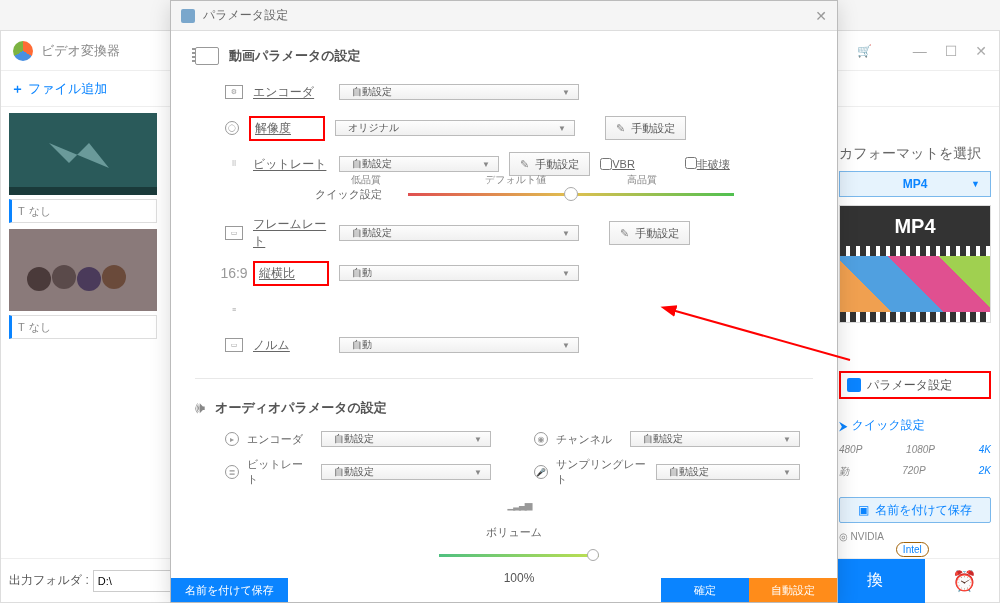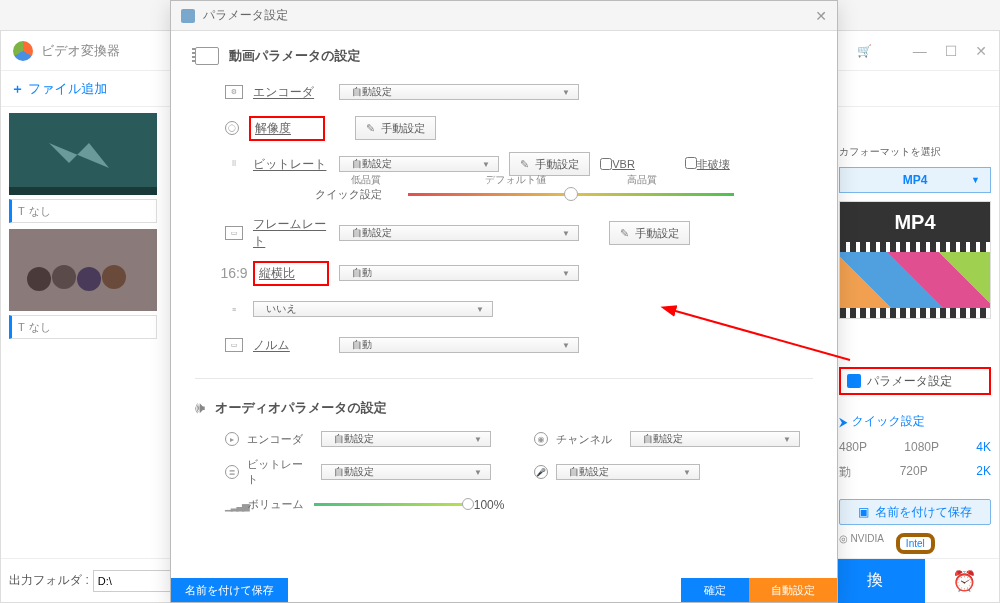--- a/index.html
+++ b/index.html
@@ -18,37 +18,37 @@
   .add-file { color: #0a84ff; font-size: 13px; display: flex; align-items: center; gap: 4px; }
 
   .left-panel { position: absolute; top: 76px; left: 0; width: 160px; }
   .thumb-block { margin: 6px 8px 0 8px; }
   .thumb { width: 148px; height: 82px; background: #3a5a3a; display: flex; align-items: end; justify-content: center; position: relative; overflow: hidden; }
   .thumb.thumb1 { background: linear-gradient(#3a5a5a, #2a4a3a); }
   .thumb.thumb2 { background: #6a5a5a; }
   .thumb-label { width: 148px; height: 24px; background: #fff; border: 1px solid #ddd; display: flex; align-items: center; padding: 0 6px; color: #888; font-size: 11px; margin-top: 4px; border-left: 3px solid #0a84ff; }
 
   .right-panel { position: absolute; top: 76px; right: 0; width: 168px; padding: 0 8px; }
-  .rp-title { font-size: 10px; color: #666; margin: 38px 0 8px 0; }
+  .rp-title { font-size: 14px; color: #666; margin: 38px 0 8px 0; }
   .fmt-select { height: 26px; border: 1px solid #7ab8ec; background: #e6f3fd; display: flex; align-items: center; justify-content: center; color: #0a84ff; font-weight: bold; position: relative; }
   .fmt-select::after { content: "▼"; position: absolute; right: 10px; font-size: 9px; color: #0a84ff; }
   .fmt-preview { margin-top: 8px; height: 118px; border: 1px solid #ddd; background: #fff; display: flex; flex-direction: column; align-items: center; }
   .fmt-mp4-badge { width: 100%; height: 40px; background: #333; color: #fff; font-size: 20px; font-weight: bold; display: flex; align-items: center; justify-content: center; }
   .fmt-preview-img { flex: 1; width: 100%; background: linear-gradient(45deg, #f0a050 0 25%, #50a0e0 25% 50%, #e05090 50% 75%, #a0d050 75% 100%); position: relative; }
   .film-strip { height: 10px; background: repeating-linear-gradient(90deg, #333 0 6px, #fff 6px 10px); }
 
   .param-link-box { margin-top: 48px; border: 2px solid #f00; height: 28px; display: flex; align-items: center; padding: 0 6px; gap: 6px; }
   .param-link-icon { width: 14px; height: 14px; background: #0a84ff; border-radius: 2px; }
 
   .quick-set-title { color: #0a84ff; font-size: 12px; margin-top: 18px; display: flex; align-items: center; gap: 4px; }
-  .res-row { display: flex; justify-content: space-between; font-size: 12px; color: #888; margin-top: 10px; }
+  .res-row { display: flex; justify-content: space-between; font-size: 10px; color: #888; margin-top: 10px; font-style: italic; }
   .res-row span:last-child { color: #0a84ff; }
   .gpu-accel { margin-top: 18px; height: 26px; border: 1px solid #7ab8ec; background: #e6f3fd; color: #0a84ff; display: flex; align-items: center; justify-content: center; gap: 6px; border-radius: 2px; }
   .gpu-logos { display: flex; gap: 12px; margin-top: 8px; font-size: 10px; color: #888; }
-  .intel-logo { color: #0a84ff; border: 4px solid #a16207; border-radius: 8px; padding: 1px 6px; }
+  .intel-logo { color: #0a84ff; border: 1px solid #a16207; border-radius: 8px; padding: 1px 6px; margin-top: 11px; }
 
   .bottom-bar { position: absolute; bottom: 0; left: 0; right: 0; height: 44px; border-top: 1px solid #eee; display: flex; align-items: center; padding: 0 8px; }
   .out-label { font-size: 12px; margin-right: 4px; }
   .out-path { width: 80px; height: 22px; border: 1px solid #ccc; padding: 0 4px; font-size: 11px; }
   .convert-btn { position: absolute; right: 74px; width: 100px; height: 44px; background: #0a84ff; color: #fff; font-size: 16px; display: flex; align-items: center; justify-content: center; }
   .clock-btn { position: absolute; right: 12px; width: 44px; height: 44px; display: flex; align-items: center; justify-content: center; color: #0a84ff; font-size: 20px; }
 
   
   .modal { position: absolute; top: 0; left: 170px; width: 668px; height: 603px; background: #fff; border: 1px solid #bbb; box-shadow: 0 4px 20px rgba(0,0,0,0.15); }
   .modal-titlebar { height: 30px; background: #f5f5f5; border-bottom: 1px solid #ddd; display: flex; align-items: center; padding: 0 10px; }
@@ -90,30 +90,30 @@
   .qs-handle { position: absolute; left: 50%; top: -6px; width: 14px; height: 14px; border-radius: 50%; background: #fff; border: 1px solid #aaa; transform: translateX(-50%); }
   .qs-caption { font-size: 11px; color: #666; margin-right: 20px; }
 
   hr.sep { border: none; border-top: 1px solid #e8e8e8; margin: 20px 0; }
 
   .audio-grid { display: grid; grid-template-columns: 1fr 1fr; gap: 10px 30px; padding-left: 30px; }
   .audio-row { display: flex; align-items: center; gap: 8px; }
   .audio-label { width: 66px; font-size: 11px; color: #666; }
   .audio-icon { width: 14px; height: 14px; border: 1px solid #999; border-radius: 50%; display: inline-flex; align-items: center; justify-content: center; font-size: 8px; color: #999; flex-shrink: 0; }
 
-  .volume-row { padding-left: 30px; display: flex; align-items: center; gap: 0; margin-top: 10px; }
+  .volume-row { padding-left: 30px; display: flex; align-items: center; gap: 14px; margin-top: 10px; flex-direction: column; }
   .vol-track { width: 160px; height: 3px; background: linear-gradient(90deg, #50c080, #c0e050); position: relative; }
   .vol-handle { position: absolute; right: 0; top: -5px; width: 12px; height: 12px; border-radius: 50%; background: #fff; border: 1px solid #aaa; }
   .vol-bars::before { content: "▁▂▃▅"; letter-spacing: -2px; color: #999; font-size: 10px; }
 
   .modal-footer { position: absolute; bottom: 0; left: 0; right: 0; height: 24px; display: flex; }
   .footer-btn { height: 24px; padding: 0 14px; color: #fff; font-size: 11px; display: flex; align-items: center; }
   .btn-saveas { background: #0a84ff; }
   .footer-spacer { flex: 1; }
-  .btn-ok { background: #0a84ff; width: 68px; justify-content: center; }
+  .btn-ok { background: #0a84ff; width: 88px; justify-content: center; }
   .btn-cancel { background: #ff8c1a; width: 88px; justify-content: center; }
 
   
   .red-arrow { position: absolute; pointer-events: none; }
 </style>
 </head>
 <body>
 
 <div class="main-window">
   <div class="main-titlebar">
@@ -225,20 +225,21 @@
 
     <div class="param-row">
       <span class="param-icon">⚙</span>
       <span class="param-label">エンコーダ</span>
       <div class="dropdown w240">自動設定</div>
     </div>
 
     <div class="param-row">
       <span class="param-icon round">◯</span>
       <span class="param-label boxed">解像度</span>
+      <div class="dropdown w240">オリジナル</div>
       <span style="width:10px"></span>
       <div class="btn-outline">
           <span class="pencil-icon"></span>
           <span>手動設定</span>
         </div>
     </div>
 
     <div class="param-row">
       <span class="param-icon dots">⠿</span>
       <span class="param-label">ビットレート</span>
@@ -280,21 +281,20 @@
     </div>
 
     <div class="param-row">
       <span class="param-icon" style="border:none;font-size:14px">16:9</span>
       <span class="param-label boxed">縦横比</span>
       <div class="dropdown w240">自動</div>
     </div>
 
     <div class="param-row">
       <span class="param-icon" style="border:none">≡</span>
-      <div class="dropdown w240">いいえ</div>
     </div>
 
     <div class="param-row">
       <span class="param-icon">▭</span>
       <span class="param-label">ノルム</span>
       <div class="dropdown w240">自動</div>
     </div>
 
     <hr class="sep">
 
@@ -314,20 +314,21 @@
         <span class="audio-label">チャンネル</span>
         <div class="dropdown w170">自動設定</div>
       </div>
       <div class="audio-row">
         <span class="audio-icon">≣</span>
         <span class="audio-label">ビットレート</span>
         <div class="dropdown w170">自動設定</div>
       </div>
       <div class="audio-row">
         <span class="audio-icon">🎤</span>
+        <span class="audio-label" style="width:92px">サンプリングレート</span>
         <div class="dropdown w170" style="width:144px">自動設定</div>
       </div>
     </div>
 
     <div class="volume-row">
       <span class="vol-bars"></span>
       <span class="audio-label">ボリューム</span>
       <div class="vol-track">
           <div class="vol-handle"></div>
         </div>

